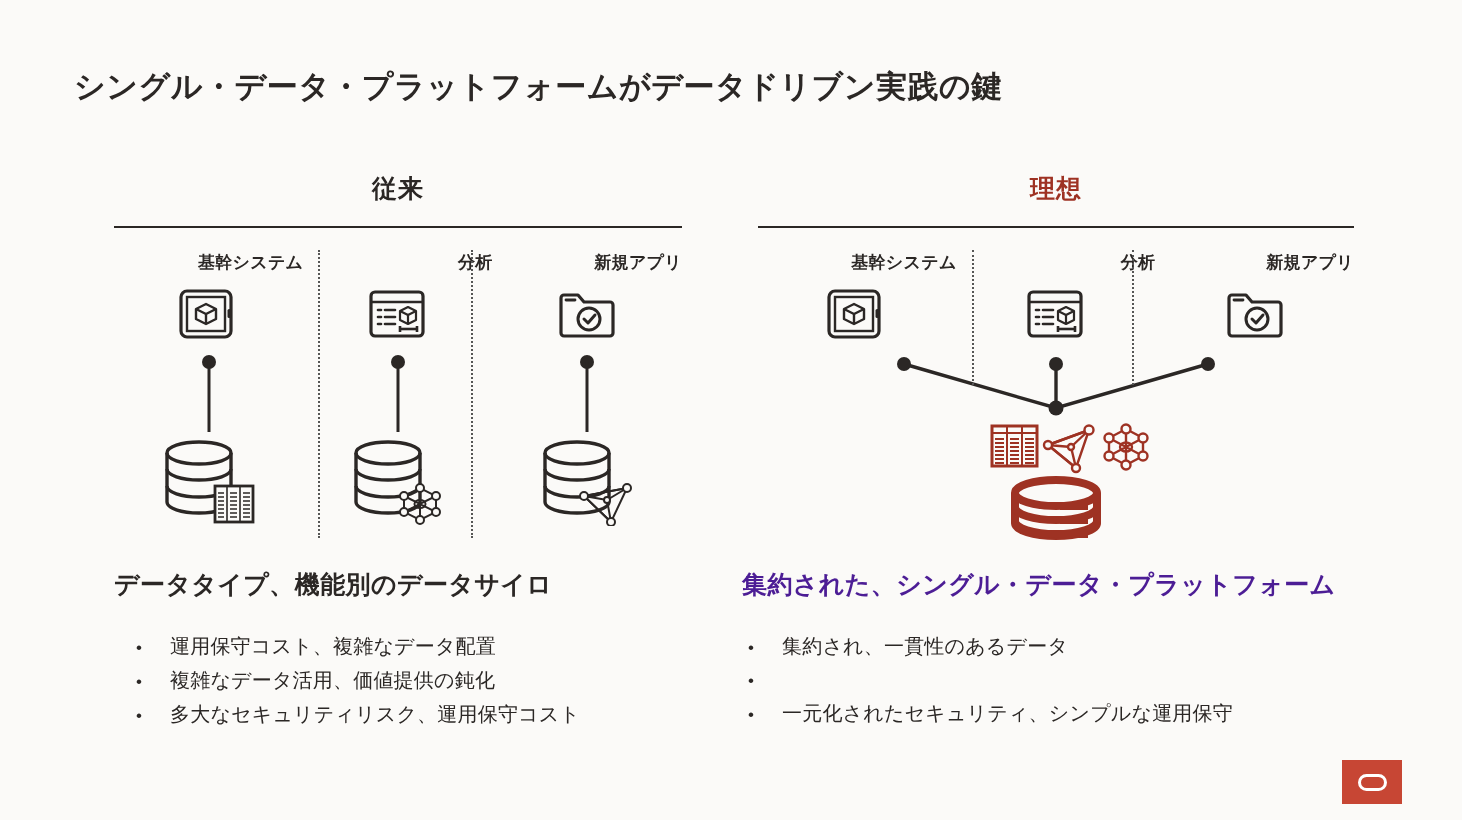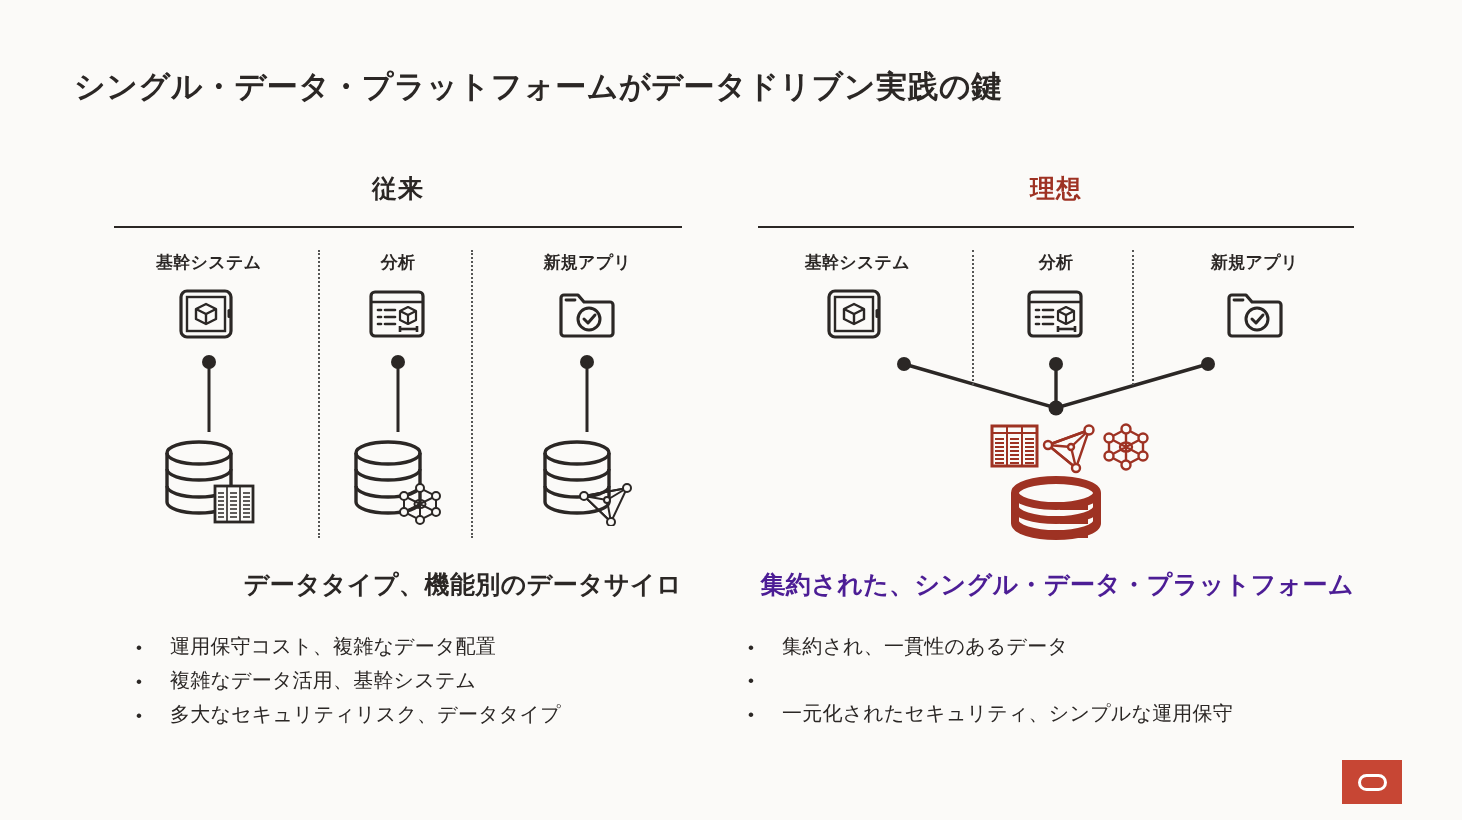--- a/index.html
+++ b/index.html
@@ -34,21 +34,21 @@
 
   .panel-rule{
     margin-top:25px;height:2px;background:#2B2725;width:100%;
   }
 
   
   .col-head-row{
     position:relative;display:flex;margin-top:23px;
   }
   .col-head{
-    flex:1;text-align:center;font-size:17px;font-weight:bold;
+    flex:1;text-align:right;font-size:17px;font-weight:bold;
     color:#2B2725;letter-spacing:.3px;white-space:nowrap;
   }
 
   
   .vdiv{
     position:absolute;width:0;top:0;
     border-left:2px dotted #555;
   }
   .panel.left  .vdiv{height:288px;top:-1px;}
   .panel.right .vdiv{height:135px;top:-1px;}
@@ -63,21 +63,21 @@
 
   
   .connector{display:block;}
 
   
   .db-row{display:flex;}
   .db-cell{flex:1;display:flex;justify-content:center;}
 
   
   .caption{
-    position:absolute;text-align:right;
+    position:absolute;text-align:left;
     font-size:25px;font-weight:bold;letter-spacing:.4px;
     white-space:nowrap;
     font-family:Liberation Mono, monospace;
   }
   .caption.left{left:114px;width:568px;top:568px;color:#2B2725;}
   .caption.right{left:742px;width:612px;top:568px;color:#4c1d95;}
 
   
   .bullets{position:absolute;top:630px;}
   .bullets.left{left:136px;}
@@ -380,25 +380,25 @@
   <div class="caption left">データタイプ、機能別のデータサイロ</div>
   <div class="caption right">集約された、シングル・データ・プラットフォーム</div>
 
   <div class="bullets left">
     <div class="bullet">
       <span class="dot">•</span>
       <span>運用保守コスト、複雑なデータ配置</span>
     </div>
     <div class="bullet">
       <span class="dot">•</span>
-      <span>複雑なデータ活用、基幹システム</span>
-    </div>
-    <div class="bullet">
-      <span class="dot">•</span>
-      <span>多大なセキュリティリスク、データタイプ</span>
+      <span>複雑なデータ活用、価値提供の鈍化</span>
+    </div>
+    <div class="bullet">
+      <span class="dot">•</span>
+      <span>多大なセキュリティリスク、運用保守コスト</span>
     </div>
   </div>
 
   <div class="bullets right">
     <div class="bullet">
       <span class="dot">•</span>
       <span>集約され、一貫性のあるデータ</span>
     </div>
     <div class="bullet">
       <span class="dot">•</span>

